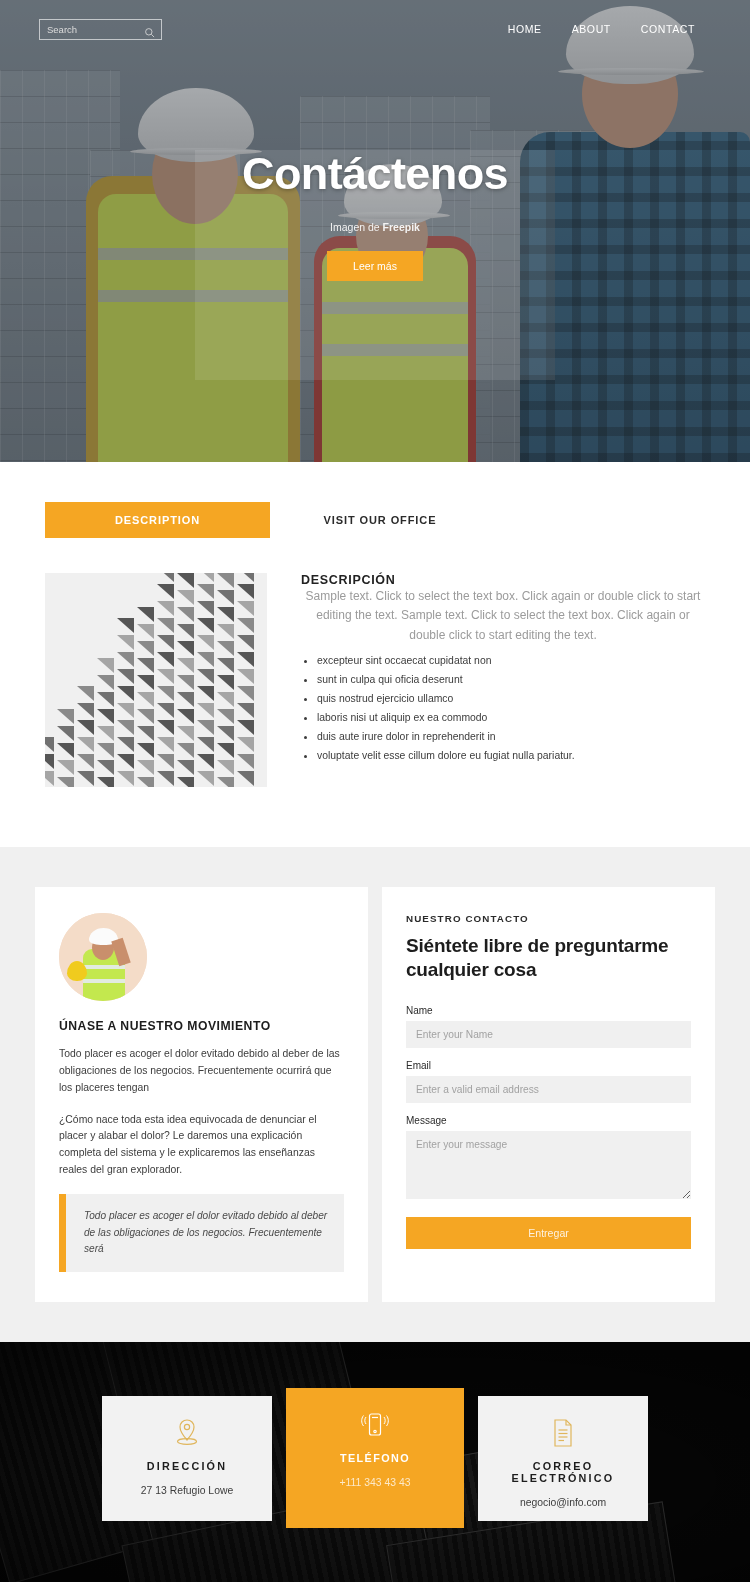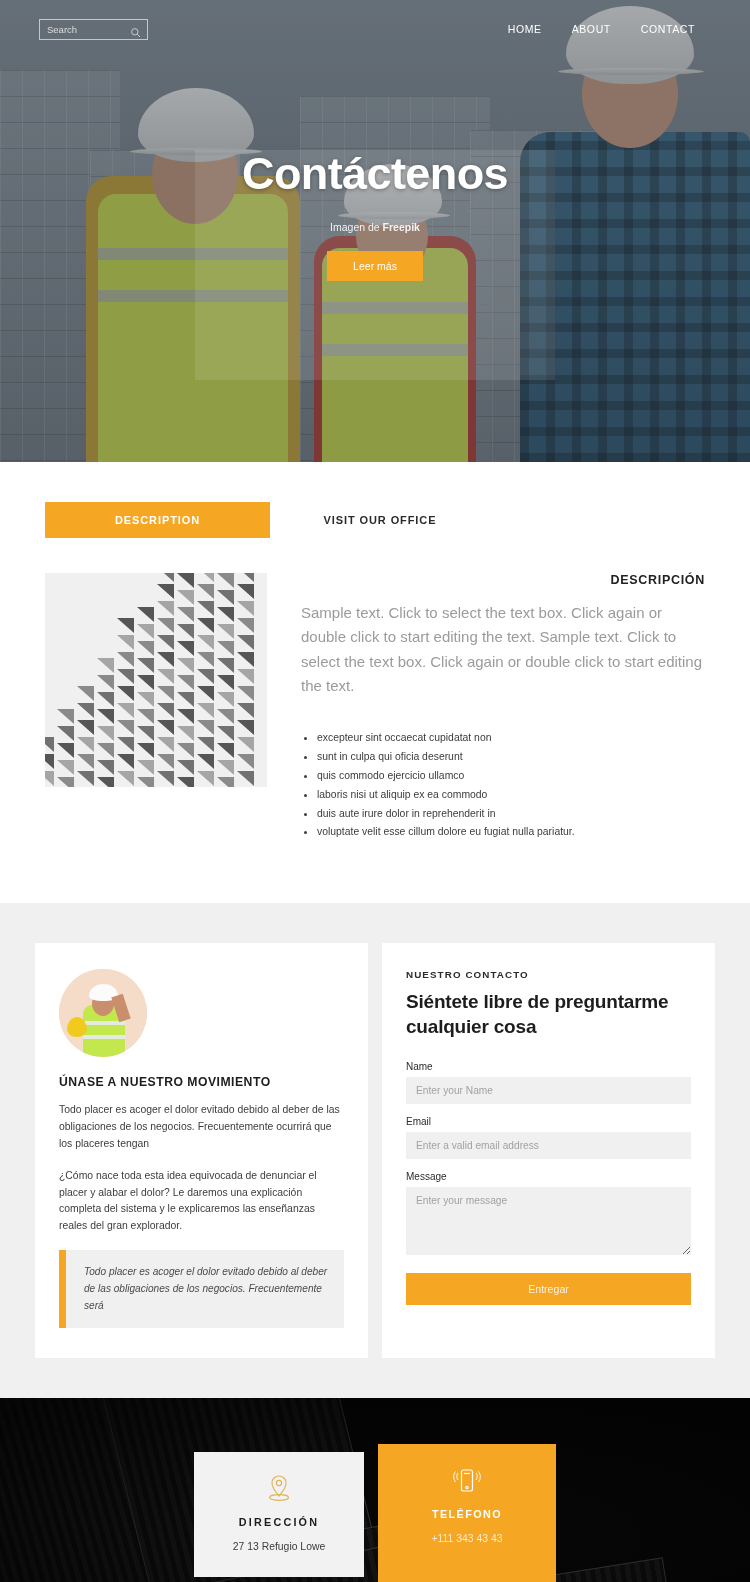--- a/index.html
+++ b/index.html
@@ -91,21 +91,21 @@
   .p3 .pants{ position:absolute; left:4px; bottom:0; width:222px; height:62px; background:#cbb08c;}
 
   .hero-tint { position:absolute; inset:0; background:rgba(46,52,60,.42); }
 
   .nav {
     position: absolute; top:0; left:0; right:0; height:58px;
     display:flex; align-items:center; justify-content:space-between;
     padding: 0 55px 0 39px; z-index:6;
   }
   .search-box {
-    position:relative; width:109px; height:21px;
+    position:relative; width:123px; height:21px;
     border:1px solid rgba(255,255,255,.62);
     display:flex; align-items:center;
     background:transparent;
   }
   .search-box input {
     border:0; background:transparent; outline:none;
     font-family:"Liberation Sans", sans-serif;
     font-size:9.5px; color:#e9e9e9; padding-left:7px; width:96px;
   }
   .search-box input::placeholder{ color:#dcdcdc; }
@@ -163,24 +163,24 @@
   }
   .facade { position:absolute; inset:0; background:#f0f0f0; }
   .facade .scale {
     position:absolute; width:0; height:0;
     border-left:17px solid transparent;
     border-top:15px solid #4a4a4a;
   }
   .desc-body { flex:1; }
   .desc-h {
     font-size:12.5px; font-weight:700; letter-spacing:.7px;
-    color:#222; margin-bottom:14px;text-align:right;
+    color:#222; 
   }
   .desc-p {
-    font-size:15px; line-height:1.62; color:#9b9b9b; margin-bottom:32px;
+    font-size:12px; line-height:1.62; color:#9b9b9b; margin-bottom:8px;text-align:center;
   }
   .desc-list { list-style:none; }
   .desc-list li {
     font-size:10.4px; color:#3c3c3c; line-height:1.62;
     padding-left:16px; position:relative; margin-bottom:2px;
   }
   .desc-list li::before{
     content:""; position:absolute; left:3px; top:7px;
     width:3px; height:3px; border-radius:50%; background:#3c3c3c;
   }
@@ -460,21 +460,21 @@
               <div class="scale" style="left: 172px; top: 204px; opacity: 0.61;"></div>
               <div class="scale" style="left: 192px; top: 198px; opacity: 0.77;"></div>
             </div>
         </div>
         <div class="desc-body">
           <h3 class="desc-h">DESCRIPCIÓN</h3>
           <p class="desc-p">Sample text. Click to select the text box. Click again or double click to start editing the text. Sample text. Click to select the text box. Click again or double click to start editing the text.</p>
           <ul class="desc-list">
             <li>excepteur sint occaecat cupidatat non</li>
             <li>sunt in culpa qui oficia deserunt</li>
-            <li>quis commodo ejercicio ullamco</li>
+            <li>quis nostrud ejercicio ullamco</li>
             <li>laboris nisi ut aliquip ex ea commodo</li>
             <li>duis aute irure dolor in reprehenderit in</li>
             <li>voluptate velit esse cillum dolore eu fugiat nulla pariatur.</li>
           </ul>
         </div>
       </div>
     </div>
   </section>
 
   <section class="section-gray">
@@ -549,18 +549,32 @@
             <path d="M8 7c-1.6 2-1.6 5 0 7" stroke-width="1"></path>
             <path d="M5.5 5.5c-2.4 3-2.4 7.5 0 10.5" stroke-width="1"></path>
             <path d="M26 7c1.6 2 1.6 5 0 7" stroke-width="1"></path>
             <path d="M28.5 5.5c2.4 3 2.4 7.5 0 10.5" stroke-width="1"></path>
           </svg>
         </div>
         <div class="cc-h">TELÉFONO</div>
         <div class="cc-v">+111 343 43 43</div>
       </div>
 
+      <div class="cc light">
+        <div class="cc-ico">
+          <svg width="26" height="30" viewBox="0 0 26 30" fill="none" stroke="#e0b65c" stroke-width="1.2">
+            <path d="M5 2h11l5 5v21H5z"></path>
+            <path d="M16 2v5h5"></path>
+            <line x1="8.5" y1="12" x2="17.5" y2="12"></line>
+            <line x1="8.5" y1="15.5" x2="17.5" y2="15.5"></line>
+            <line x1="8.5" y1="19" x2="17.5" y2="19"></line>
+            <line x1="8.5" y1="22.5" x2="14" y2="22.5"></line>
+          </svg>
+        </div>
+        <div class="cc-h">CORREO ELECTRÓNICO</div>
+        <div class="cc-v">negocio@info.com</div>
+      </div>
 
     </div>
 
   </section>
 
 </div>
 
 </body></html>

